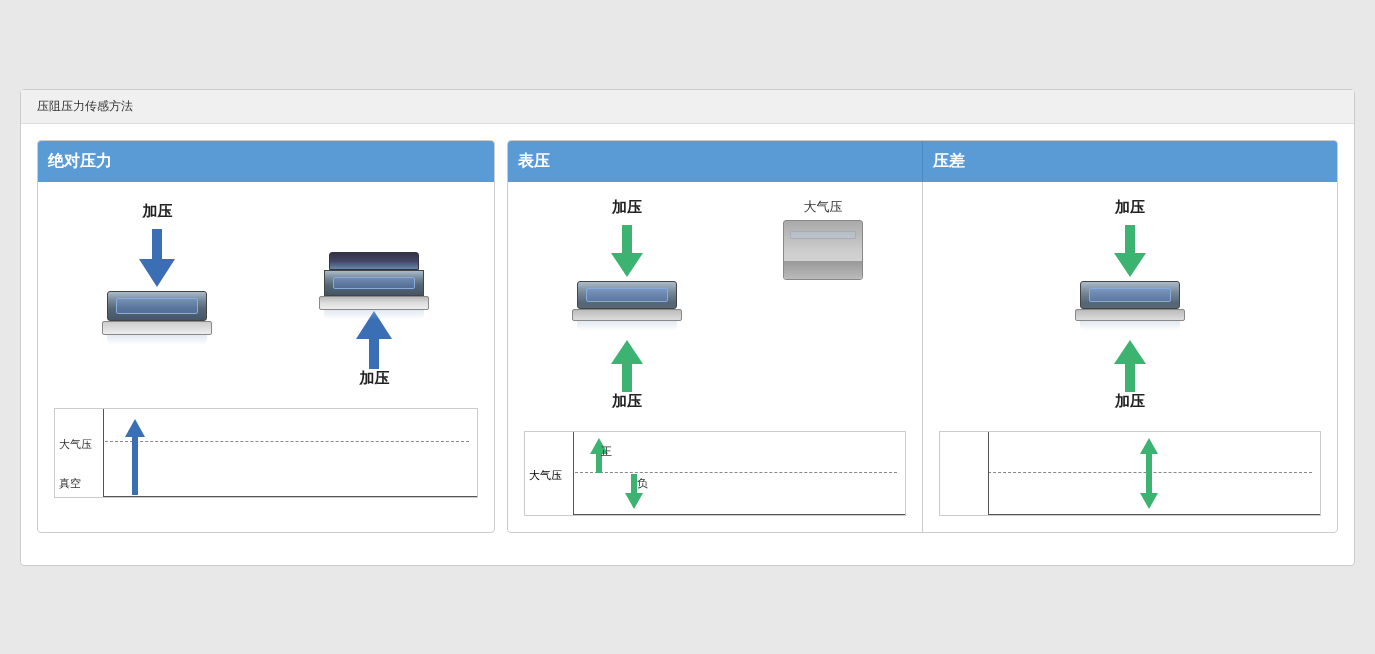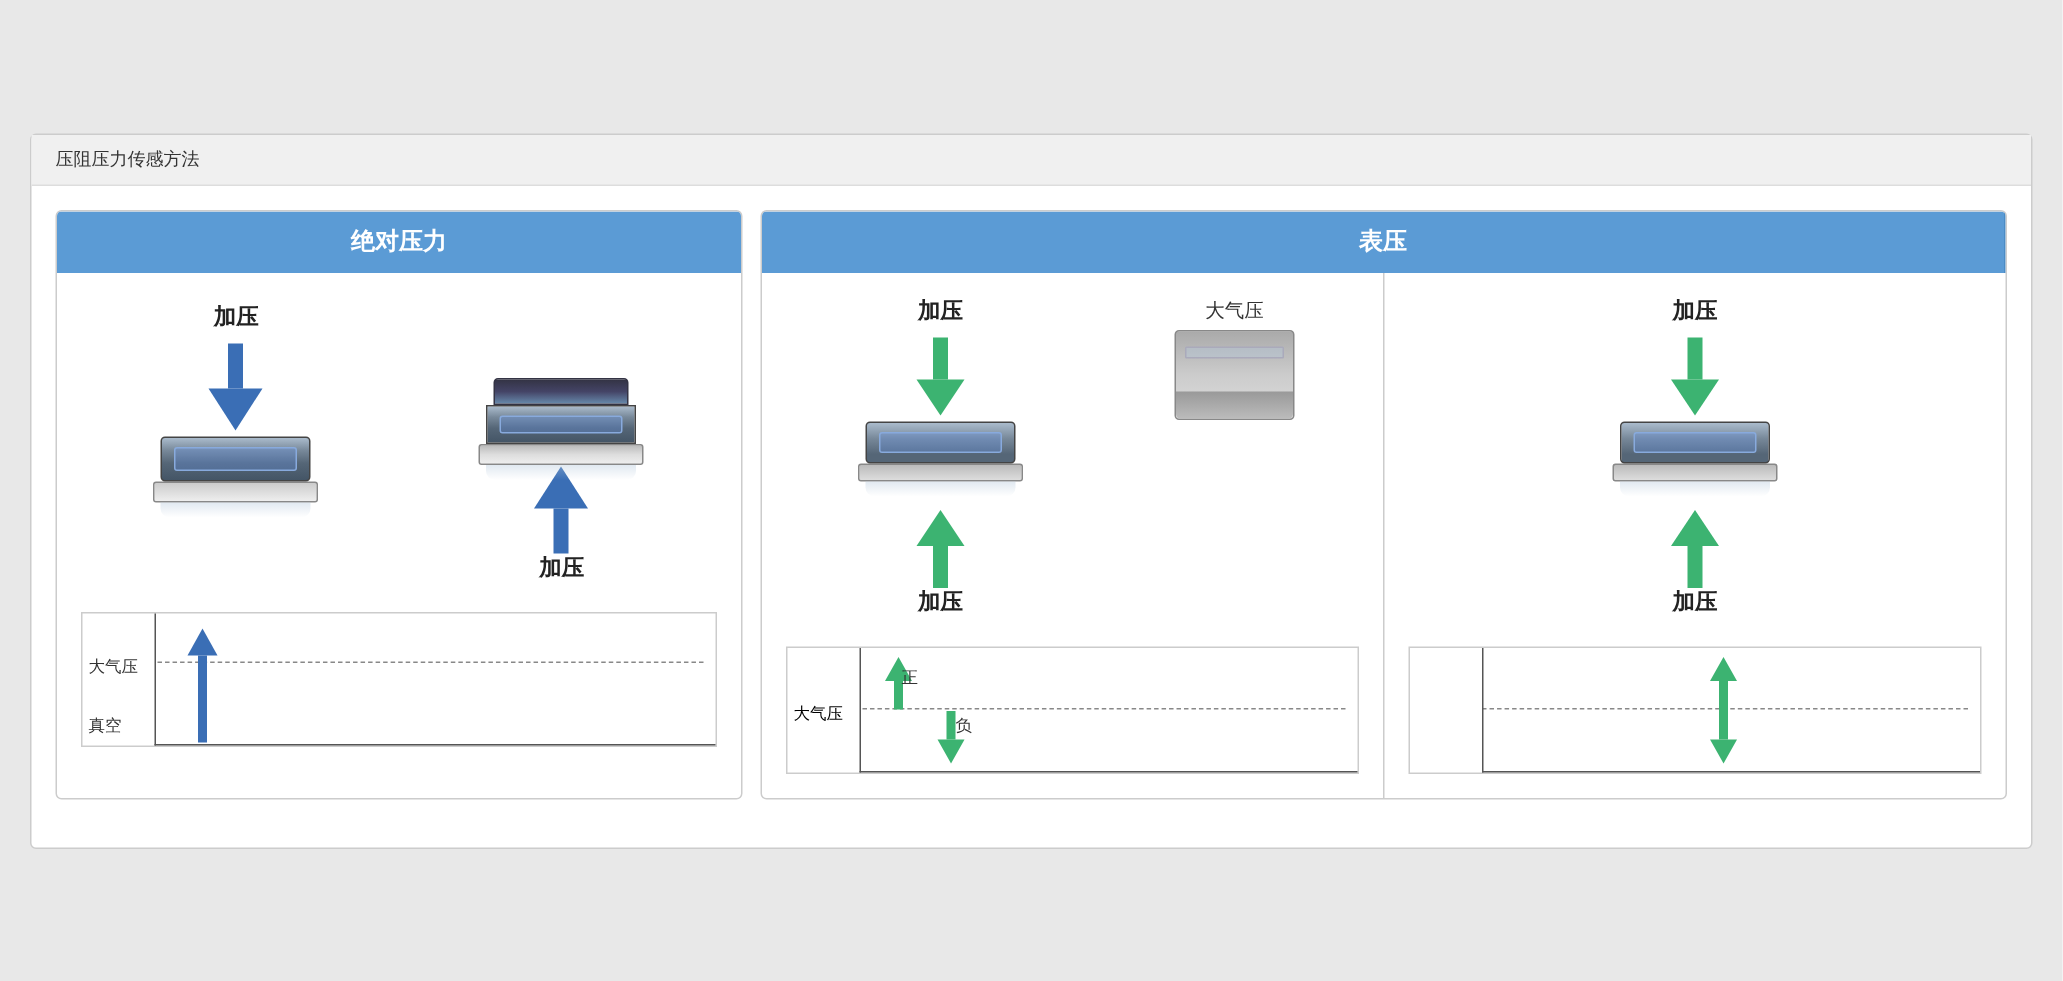--- a/index.html
+++ b/index.html
@@ -40,35 +40,35 @@
     }
     .panel-left {
       flex: 1.1;
     }
     .panel-right {
       flex: 2;
     }
     .panel-header {
       background: #5b9bd5;
       color: white;
-      text-align: center;
+      text-align: left;
       padding: 10px;
       font-size: 16px;
       font-weight: bold;
     }
     .panel-body {
       padding: 16px;
     }
     .panel-right .panel-header-row {
       display: flex;
     }
     .panel-right .sub-header {
       background: #5b9bd5;
       color: white;
-      text-align: center;
+      text-align: left;
       padding: 10px;
       font-size: 16px;
       font-weight: bold;
       flex: 1;
     }
     .panel-right .sub-header:first-child {
       border-right: 1px solid #aaa;
     }
     .sub-body {
       flex: 1;
@@ -347,20 +347,21 @@
             <div style="width:6px; flex:1; background:#3a6eb5;"></div>
           </div>
         </div>
 
       </div>
     </div>
 
     <div class="panel panel-right">
       <div class="panel-header-row" style="display:flex;">
         <div class="sub-header" style="border-right:1px solid #4a8bc5;">表压</div>
+        <div class="sub-header">压差</div>
       </div>
 
       <div class="right-sub-bodies">
 
         <div class="sub-body">
           <div style="display:flex; justify-content:space-around; gap:10px;">
 
             <div class="device-col">
               <div class="pressure-label">加压</div>
               <div class="arrow-down-green-full">

